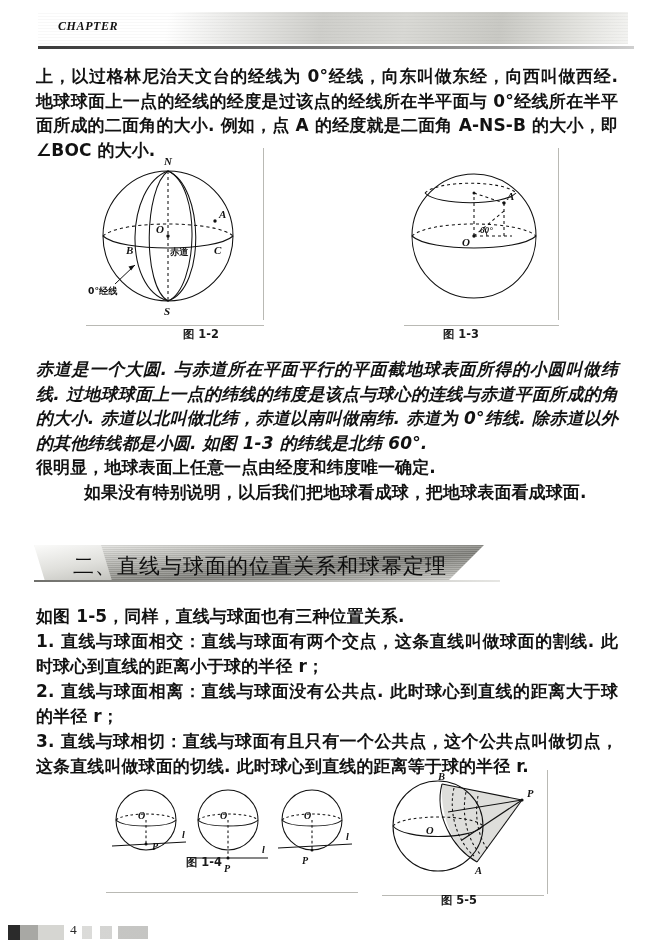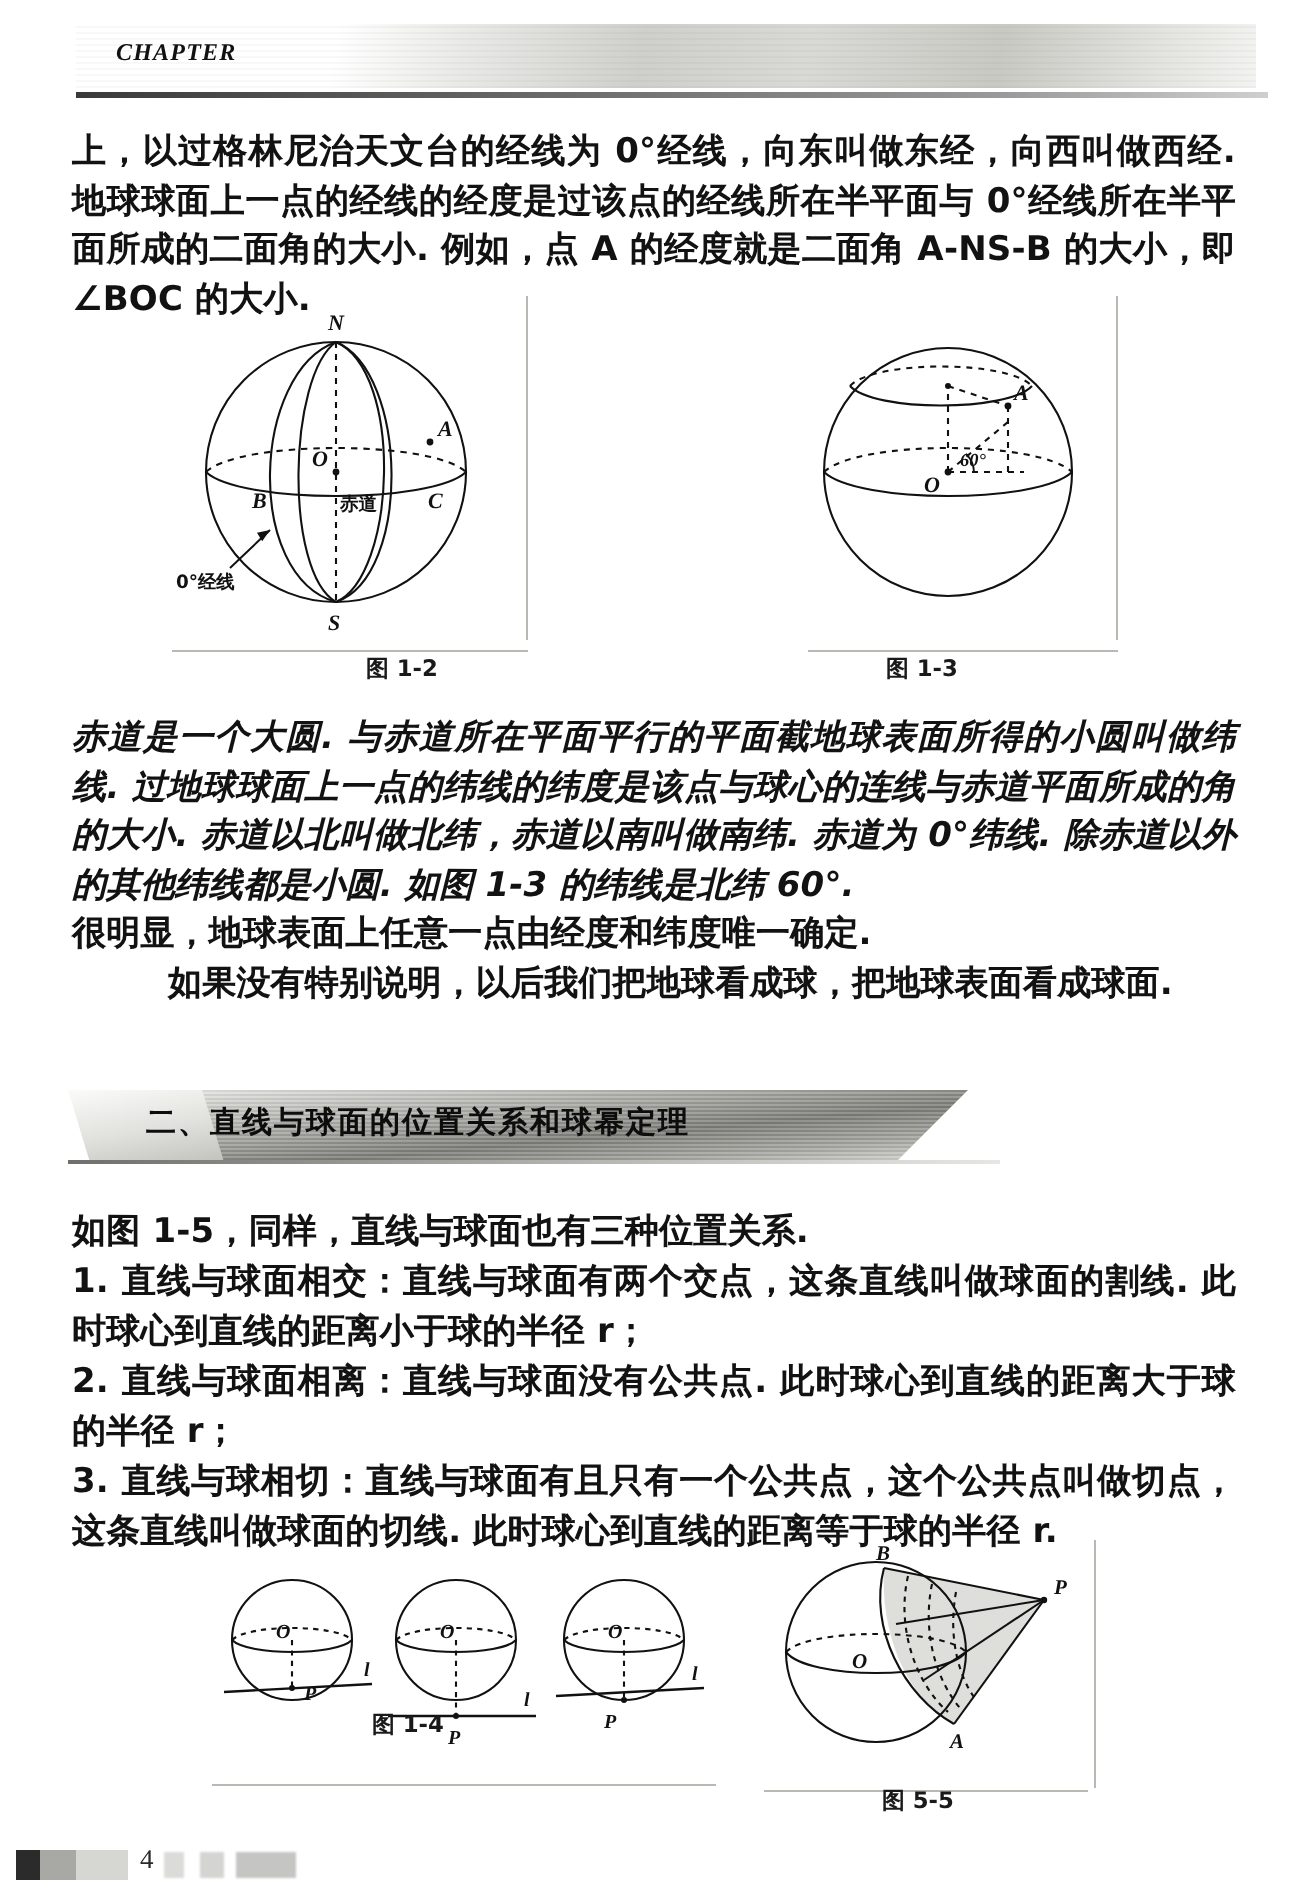--- a/index.html
+++ b/index.html
@@ -111,22 +111,22 @@
     clip-path: polygon(0 0, 86% 0, 100% 100%, 14% 100%);
   }
   .banner-rule{
     position:absolute; left:34px; top:580px; width:466px; height:2px;
     background: linear-gradient(90deg,#6f6f6b 0%,#b4b4b0 55%,#e6e6e3 100%);
   }
   .banner-text{
     position:absolute;
     left:73px; top:552px;
     font-family:"DejaVu Sans","Liberation Sans",sans-serif;
-    font-weight:bold;
-    font-size:15px;
+    font-weight:normal;
+    font-size:21px;
     letter-spacing:1px;
     color:#0d0d0d;
     z-index:4;
     white-space:nowrap;
   }
 
   
   .figbox { position:absolute; }
   .figbox .vline{
     position:absolute; top:0; width:1px; height:100%;

